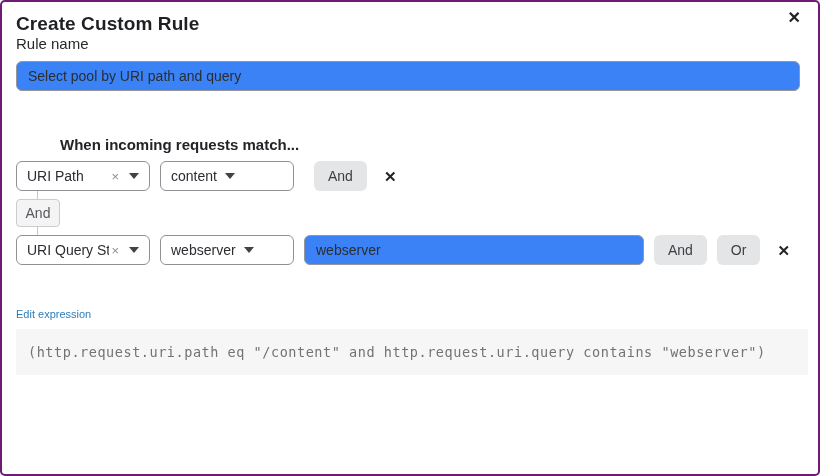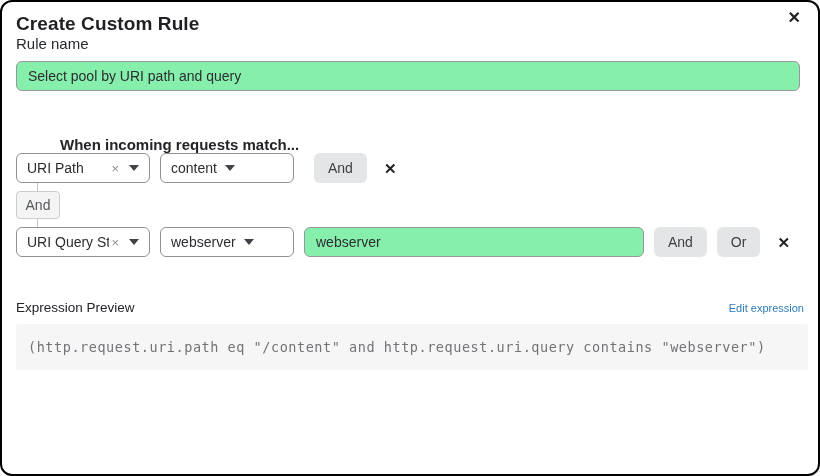--- a/index.html
+++ b/index.html
@@ -5,54 +5,54 @@
   * { margin:0; padding:0; box-sizing:border-box; }
   html,body { background:#ffffff; }
   body {
     font-family:"Liberation Sans", sans-serif;
     color:#25272b;
     width:820px; height:476px;
   }
   .dialog {
     width:820px; height:476px;
     background:#ffffff;
-    border:2px solid #000000;
-    border-radius:12px;
+    border:2px solid #701a75;
+    border-radius:5px;
     padding:9px 14px 0 14px;
     position:relative;
     overflow:hidden;
   }
   .dialog-title {
     font-size:19px; font-weight:700; color:#1e2024;
     letter-spacing:0.1px; margin-top:2px;
   }
   .close-x {
     position:absolute; top:6px; right:15px;
     font-size:16px; font-weight:700; color:#222428;
     line-height:1; cursor:pointer; padding:2px;
   }
   .rule-name-label { font-size:15px; color:#27292d; }
   .rule-name-helper { margin-top:5px; font-size:14px; color:#9b9ea3; }
   .text-input {
     display:block; width:100%; height:30px;
     border:1px solid #96979a; border-radius:6px;
     padding:0 11px; font-size:14px; color:#2b2d31;
     font-family:"Liberation Sans", sans-serif;
-    background:#86efac; outline:none;
+    background:#3b82f6; outline:none;
   }
   .rule-name-input { margin-top:9px; width:784px; }
   .match-heading { margin-top:45px; font-size:15px; font-weight:700; color:#222428;margin-left:44px; }
   .cols-labels {
     display:flex; margin-top:14px; font-size:13px; color:#3a3d41;
     padding-left:2px;
   }
   .cols-labels .c1 { width:144px; }
   .cols-labels .c2 { width:143px; }
   .cond-row {
-    display:flex; align-items:center; margin-top:0; padding-right:14px;
+    display:flex; align-items:center; margin-top:8px; padding-right:14px;
   }
   .select-box {
     width:134px; height:30px; flex:0 0 134px;
     border:1px solid #8f9195; border-radius:6px;
     background:#fff; display:flex; align-items:center;
     padding:0 10px; font-size:14px; color:#2b2d31; cursor:pointer;
     margin-right:10px;
   }
   .select-box .sel-text { white-space:nowrap; overflow:hidden; }
   .select-box .clear-x {
@@ -142,19 +142,18 @@
       <span class="sel-text">webserver</span>
       <span class="caret"></span>
     </div>
     <input class="text-input value-input" type="text" value="webserver" style="">
     <button class="logic-btn">And</button>
     <button class="logic-btn">Or</button>
     <span class="remove-x">✕</span>
   </div>
 
   <div class="expr-header">
-    <span class="expr-label">Expression Preview</span>
     <a class="expr-edit-link">Edit expression</a>
   </div>
 
   <div class="expr-code">(http.request.uri.path eq "/content" and http.request.uri.query contains "webserver")</div>
 
 </div>
 
 </body></html>

